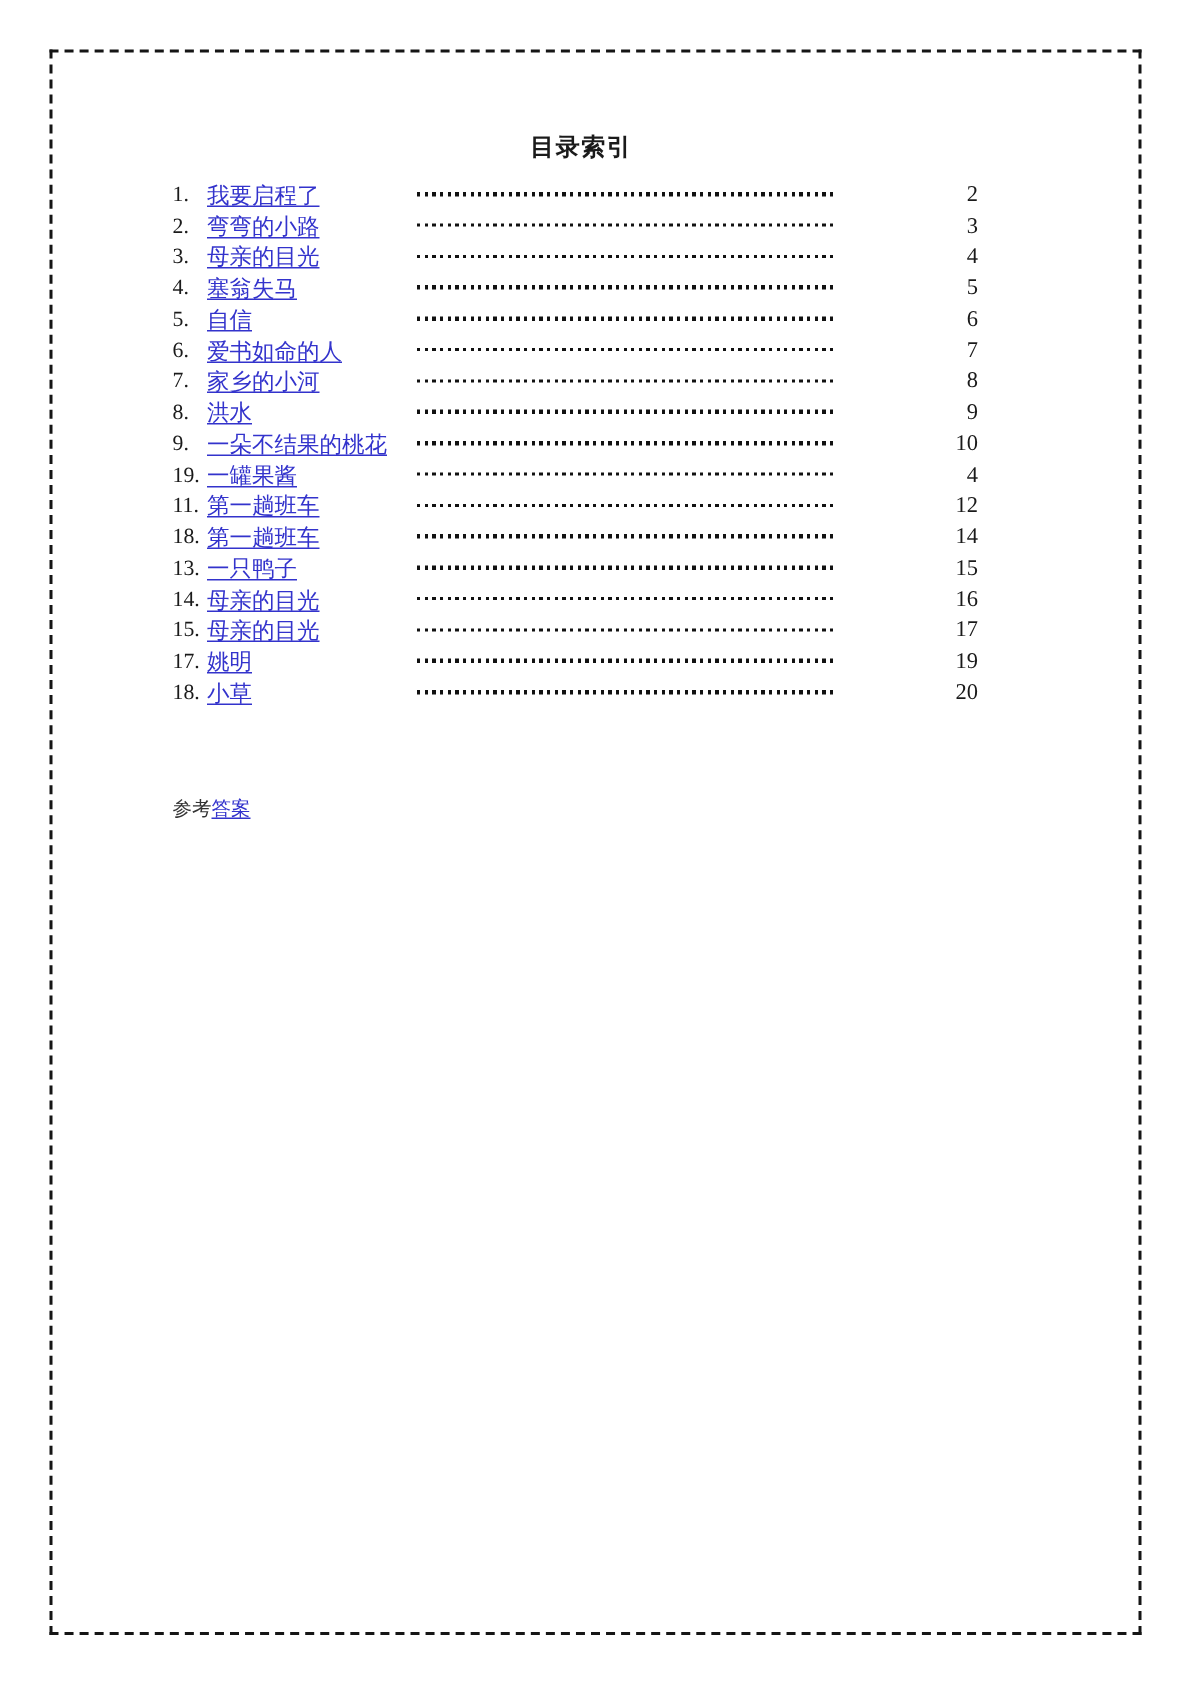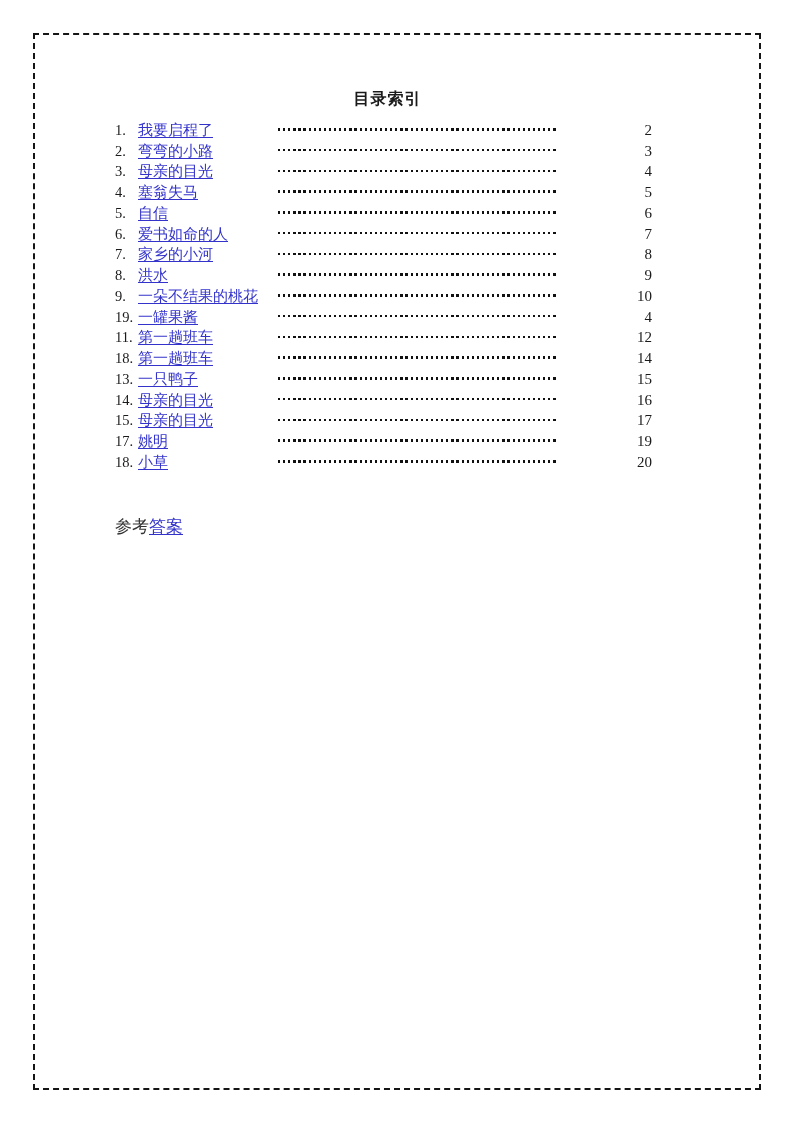--- a/index.html
+++ b/index.html
@@ -73,22 +73,22 @@
     background-image: repeating-linear-gradient(to right, #111 0px, #111 2.2px, transparent 2.2px, transparent 5.1px);
   }
   .toc-page {
     flex: 1 1 auto;
     text-align: right;
     padding-right: 8px;
     font-size: 15px;
     color: #1a1a1a;
   }
   .footer-line {
-    margin-top: 43px;
-    font-size: 17px;
+    margin-top: 55px;
+    font-size: 13px;
     line-height: 21px;
     color: #333;
   }
 </style>
 </head>
 <body>
 
 <div class="page">
   <div class="dashed-border"></div>
 

